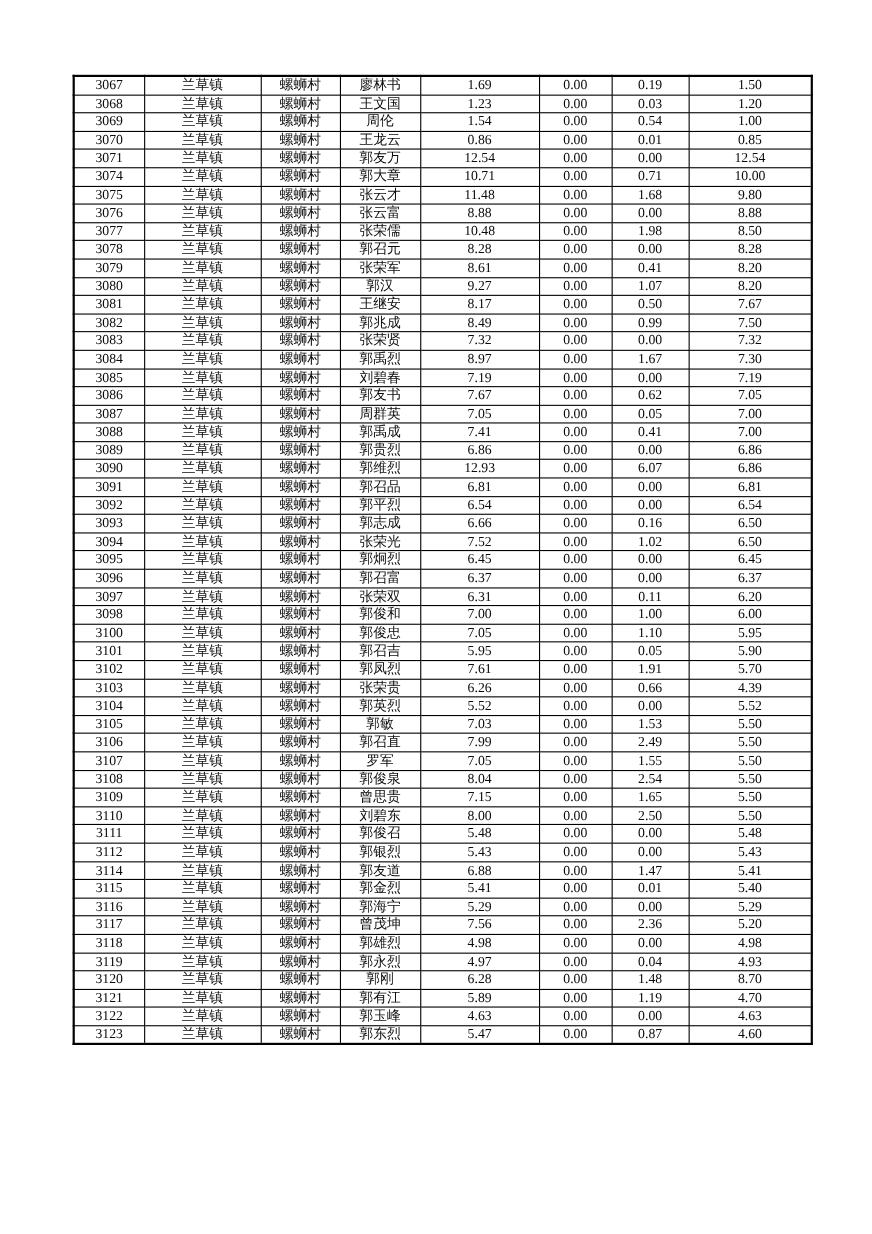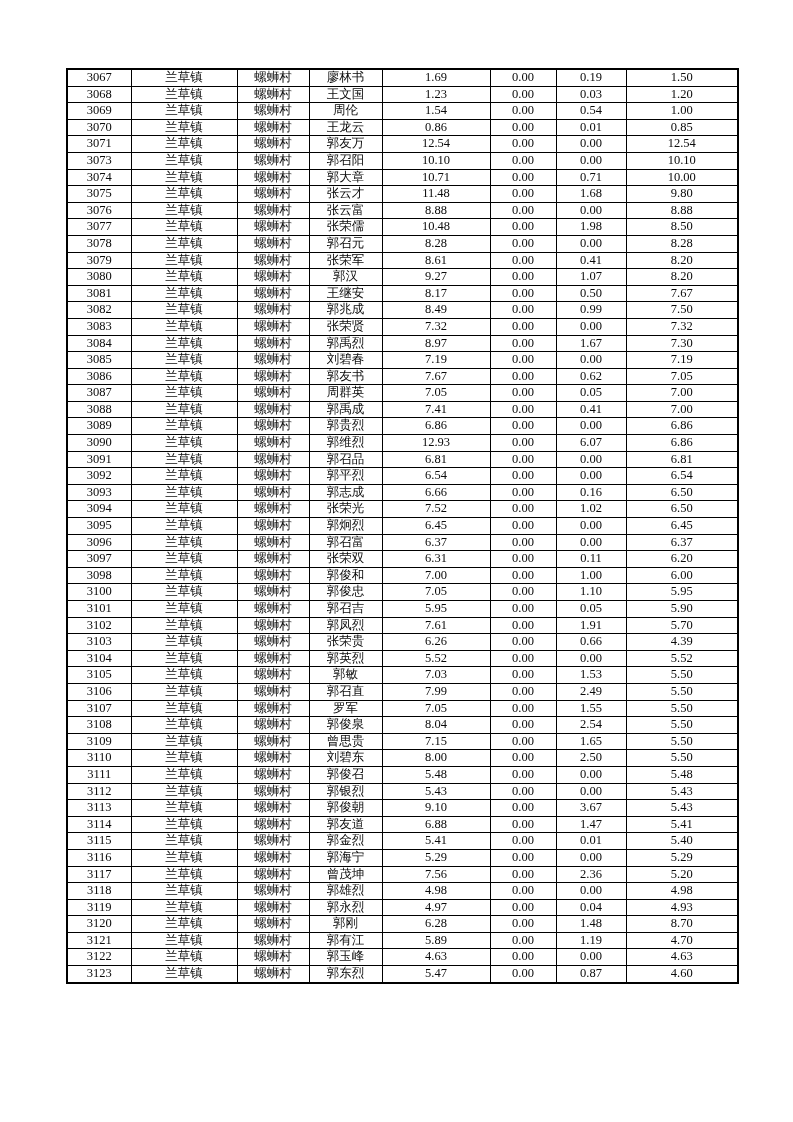--- a/index.html
+++ b/index.html
@@ -113,30 +113,20 @@
           <td>3071</td>
           <td>兰草镇</td>
           <td>螺蛳村</td>
           <td>郭友万</td>
           <td>12.54</td>
           <td>0.00</td>
           <td>0.00</td>
           <td>12.54</td>
         </tr>
         <tr>
-          <td>3073</td>
-          <td>兰草镇</td>
-          <td>螺蛳村</td>
-          <td>郭召阳</td>
-          <td>10.10</td>
-          <td>0.00</td>
-          <td>0.00</td>
-          <td>10.10</td>
-        </tr>
-        <tr>
           <td>3074</td>
           <td>兰草镇</td>
           <td>螺蛳村</td>
           <td>郭大章</td>
           <td>10.71</td>
           <td>0.00</td>
           <td>0.71</td>
           <td>10.00</td>
         </tr>
         <tr>
@@ -500,30 +490,20 @@
           <td>5.48</td>
         </tr>
         <tr>
           <td>3112</td>
           <td>兰草镇</td>
           <td>螺蛳村</td>
           <td>郭银烈</td>
           <td>5.43</td>
           <td>0.00</td>
           <td>0.00</td>
-          <td>5.43</td>
-        </tr>
-        <tr>
-          <td>3113</td>
-          <td>兰草镇</td>
-          <td>螺蛳村</td>
-          <td>郭俊朝</td>
-          <td>9.10</td>
-          <td>0.00</td>
-          <td>3.67</td>
           <td>5.43</td>
         </tr>
         <tr>
           <td>3114</td>
           <td>兰草镇</td>
           <td>螺蛳村</td>
           <td>郭友道</td>
           <td>6.88</td>
           <td>0.00</td>
           <td>1.47</td>

